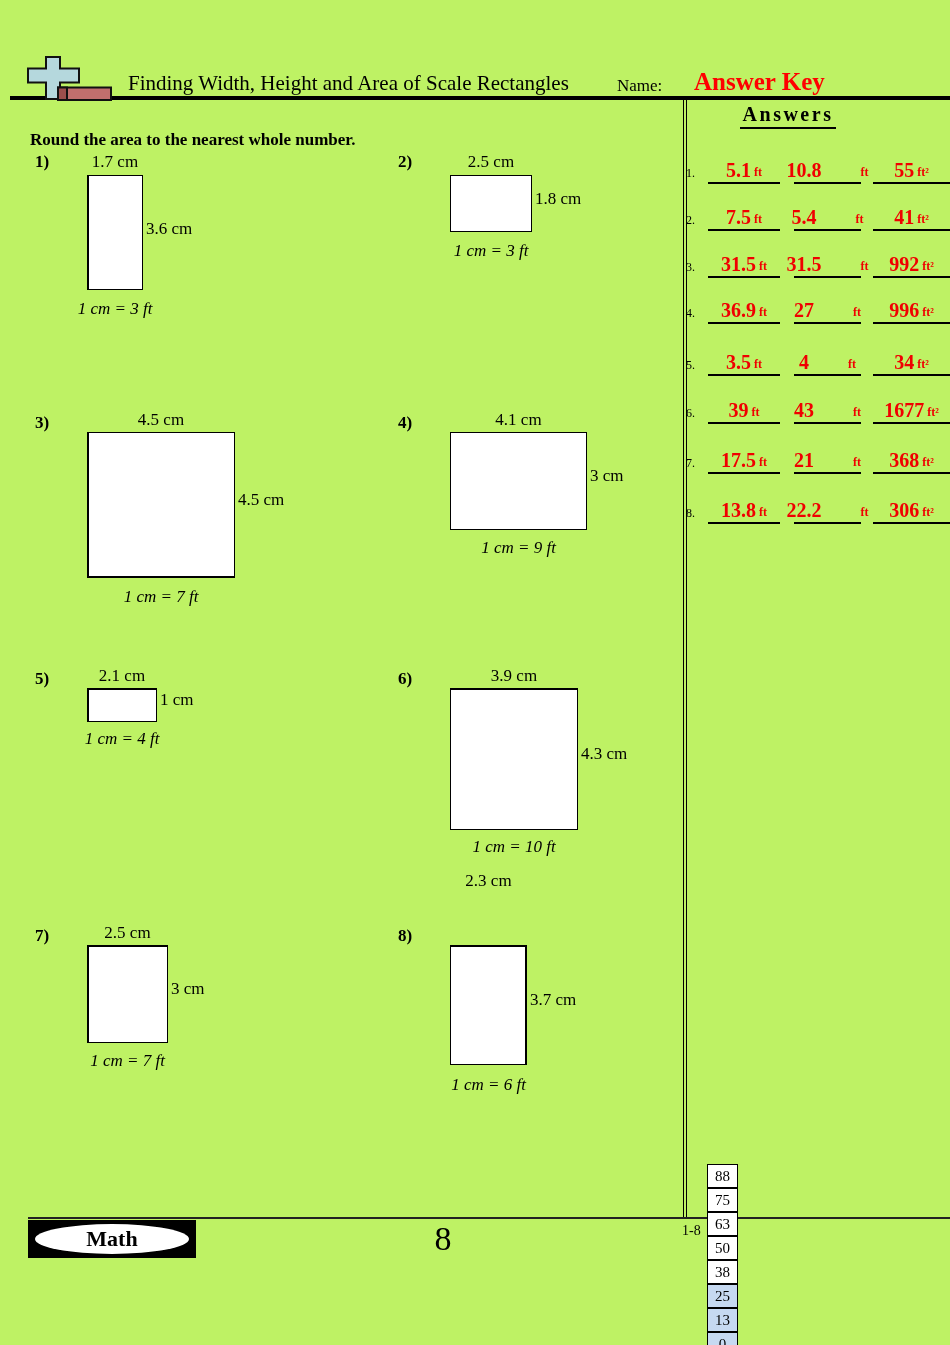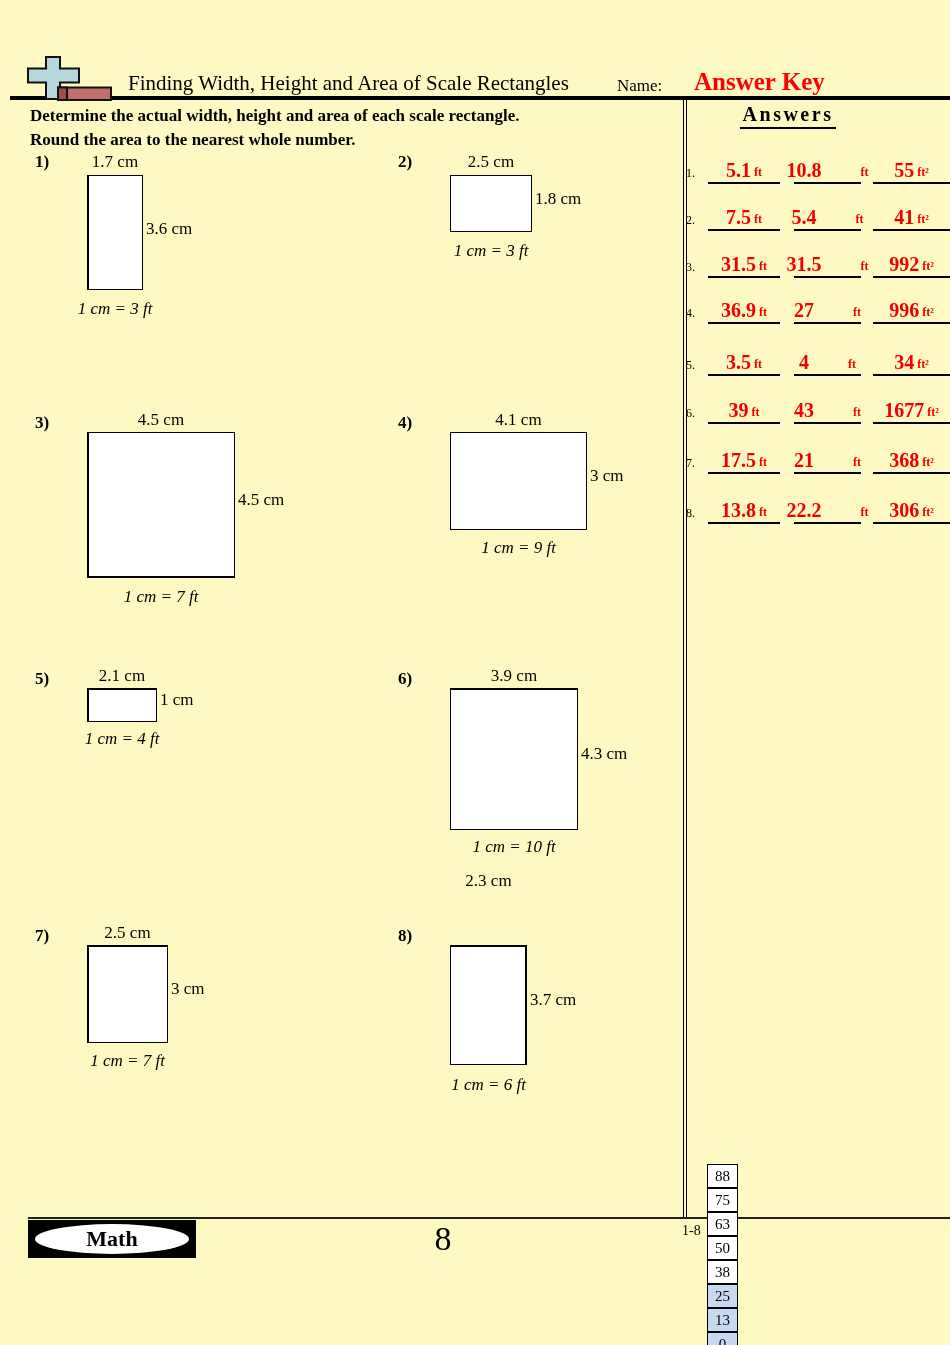--- a/index.html
+++ b/index.html
@@ -1,16 +1,16 @@
 <!DOCTYPE html>
 <html><head>
 <meta charset="utf-8">
 <style>
   html,body{margin:0;padding:0;background:#ffffff;}
-  .page{position:relative;width:950px;height:1345px;background:#fef9c3;overflow:hidden;
+  .page{position:relative;width:950px;height:1345px;background:#bef264;overflow:hidden;
         font-family:"Liberation Serif", serif;color:#000;}
 
   
   .logo{position:absolute;left:27px;top:56px;z-index:5;}
   .hdr-title{position:absolute;left:128px;top:71px;font-size:21px;white-space:nowrap;}
   .hdr-name-label{position:absolute;left:617px;top:76px;font-size:17px;}
   .hdr-name-value{position:absolute;left:694px;top:68px;font-size:25px;font-weight:bold;color:#ff0000;white-space:nowrap;}
   .hdr-rule{position:absolute;left:10px;top:96px;width:940px;height:4px;background:#000;}
 
   
@@ -63,21 +63,20 @@
   <svg class="logo" width="90" height="46" viewBox="0 0 90 46">
     <path d="M19 1 L33 1 L33 12.5 L52 12.5 L52 26.5 L33 26.5 L33 43 L19 43 L19 26.5 L1 26.5 L1 12.5 L19 12.5 Z" fill="#b5d8dd" stroke="#111" stroke-width="2"></path>
     <rect x="31" y="31.5" width="53" height="12.5" fill="#c16f6d" stroke="#111" stroke-width="2"></rect>
     <rect x="31" y="31.5" width="9" height="12.5" fill="#9c4f4c" stroke="#111" stroke-width="2"></rect>
   </svg>
   <div class="hdr-title">Finding Width, Height and Area of Scale Rectangles</div>
   <div class="hdr-name-label">Name:</div>
   <div class="hdr-name-value">Answer Key</div>
   <div class="hdr-rule"></div>
 
-  <div class="instr l1">Determine the actual width, height and area of each scale rectangle.</div>
   <div class="instr l2">Round the area to the nearest whole number.</div>
 
   <div class="vsep"></div>
 
   <div>
     <div class="pnum" style="left:35px;top:152px">1)</div>
     <div class="dim wlab" style="left:87px;top:152px;width:56px">1.7 cm</div>
     <div class="rect bl" style="left:87px;top:175px;width:56px;height:115px"></div>
     <div class="dim" style="left:146px;top:219px">3.6 cm</div>
     <div class="scale" style="left:67px;top:299px;width:96px">1 cm = 3 ft</div>

